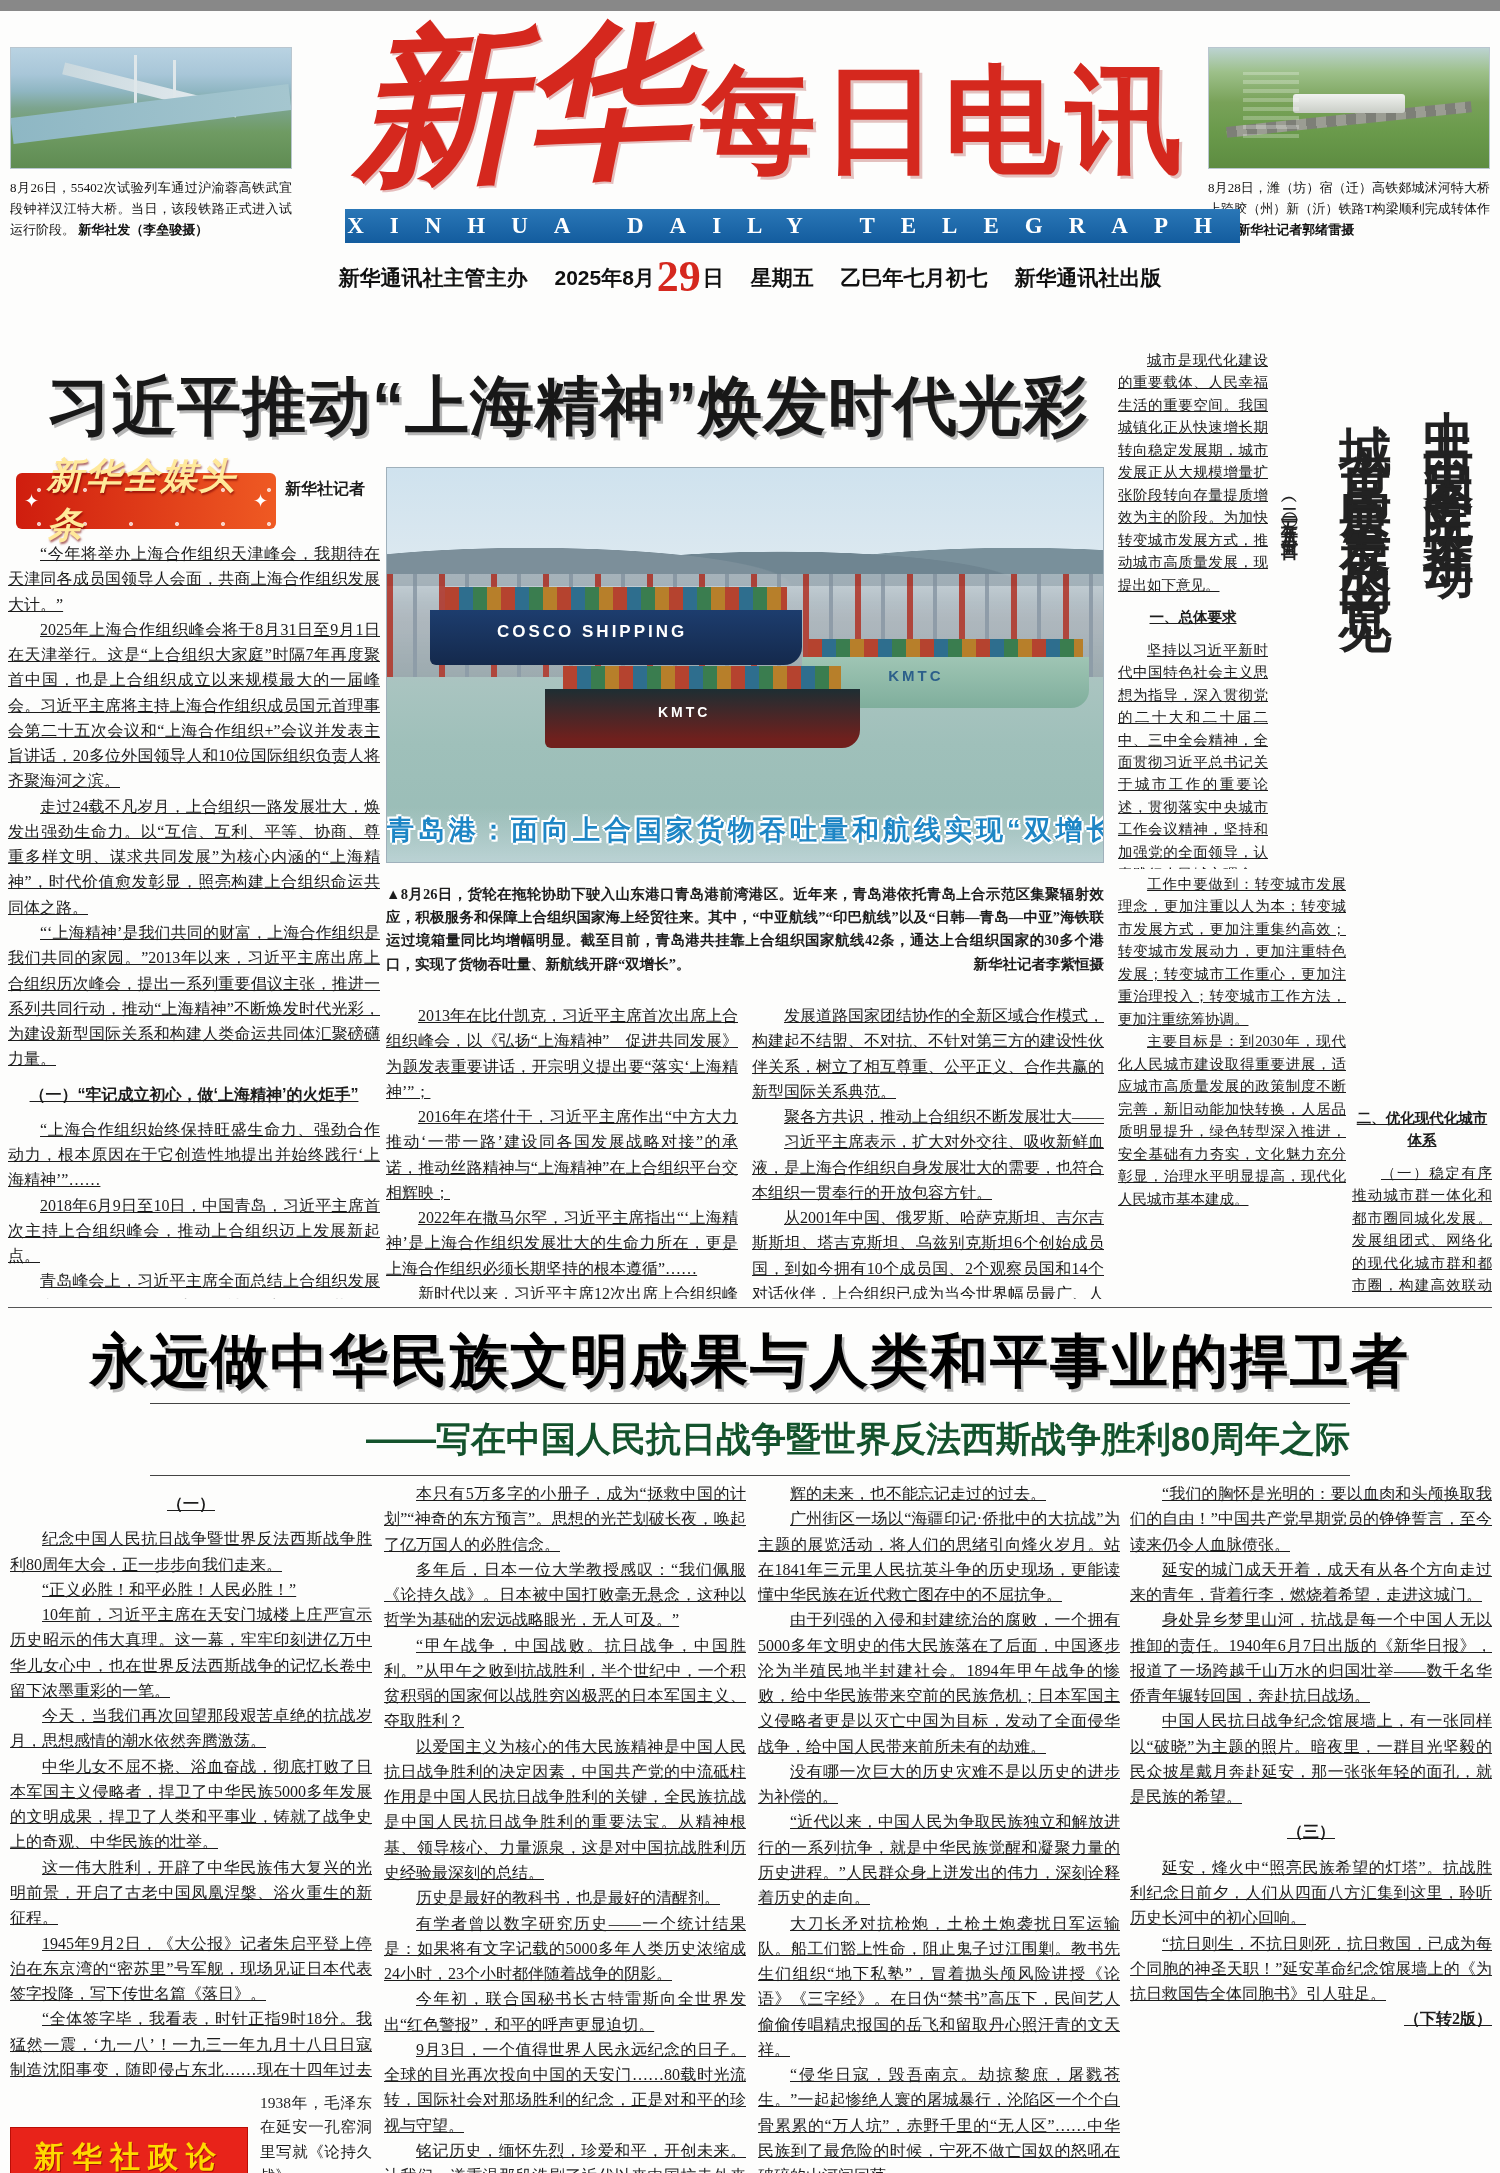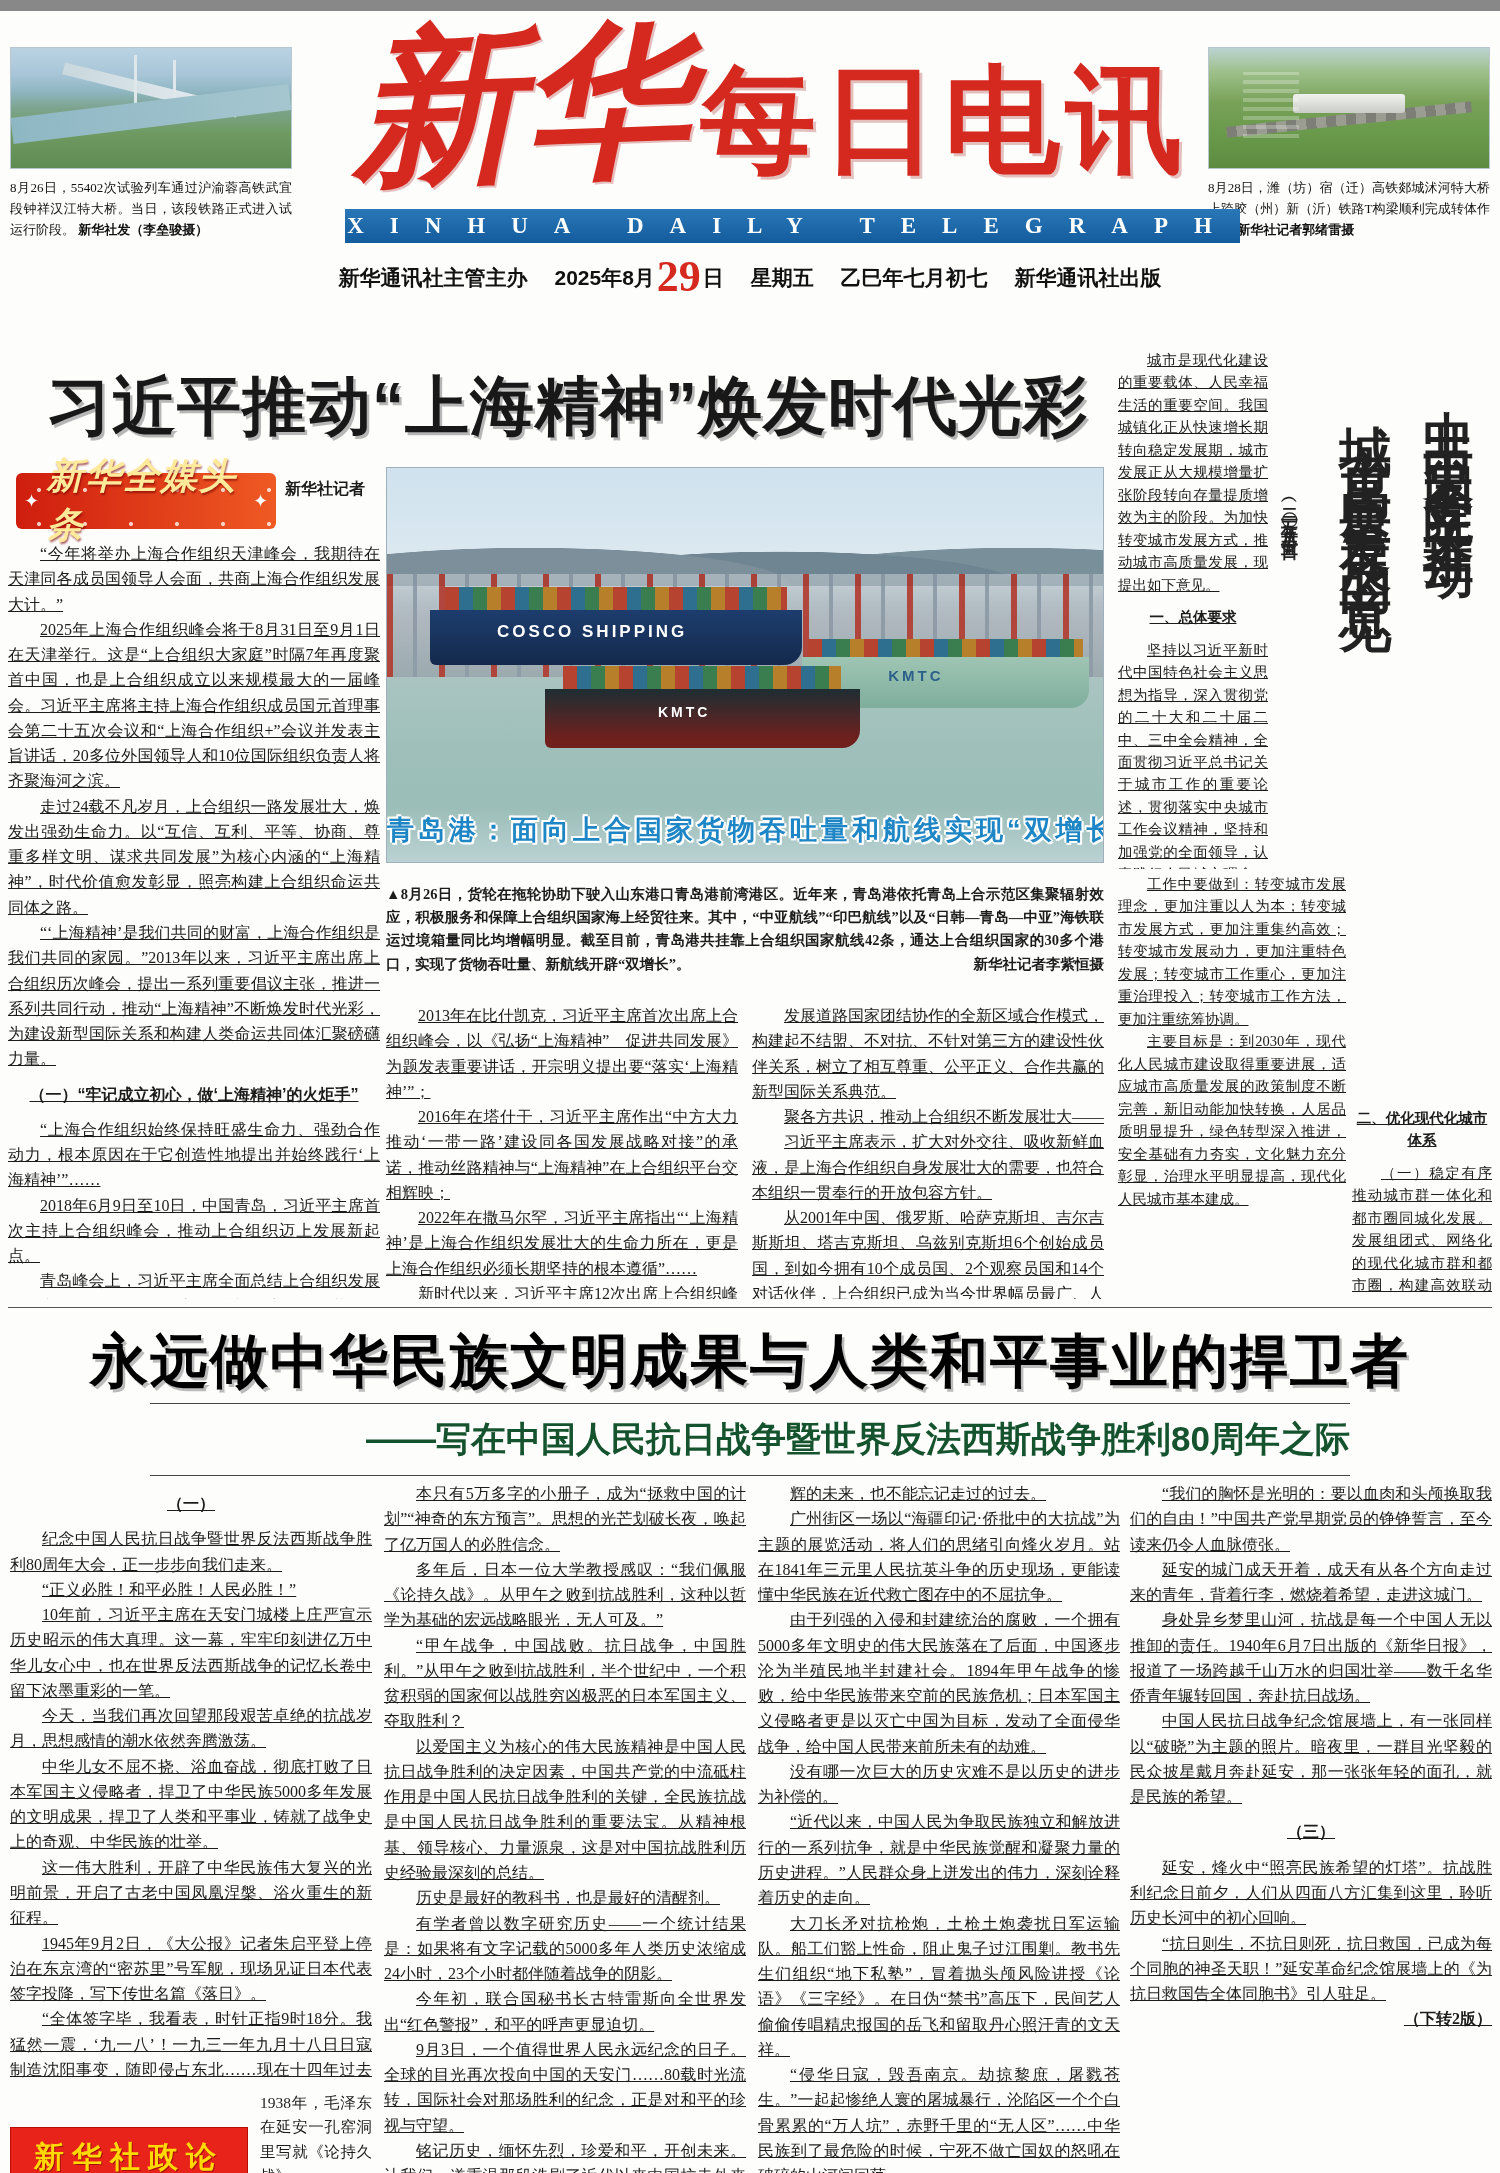--- a/index.html
+++ b/index.html
@@ -239,21 +239,21 @@
     </div>
   <div class="abs badge-row" style="left:10px;top:2072px;width:362px;">
     <div class="badge-pol" style="width:238px;height:62px;flex:0 0 238px;">
       <span>新华社政论</span>
     </div>
     <div class="tail">1938年，毛泽东在延安一孔窑洞里写就《论持久战》。一</div>
   </div>
 
   <div class="abs colbox" style="left:384px;top:1470px;width:362px;height:692px;">
       <p class="li-p">本只有5万多字的小册子，成为“拯救中国的计划”“神奇的东方预言”。思想的光芒划破长夜，唤起了亿万国人的必胜信念。</p>
-      <p class="li-p">多年后，日本一位大学教授感叹：“我们佩服《论持久战》。从甲午之败到抗战胜利，这种以哲学为基础的宏远战略眼光，无人可及。”</p>
+      <p class="li-p">多年后，日本一位大学教授感叹：“我们佩服《论持久战》。日本被中国打败毫无悬念，这种以哲学为基础的宏远战略眼光，无人可及。”</p>
       <p class="li-p">“甲午战争，中国战败。抗日战争，中国胜利。”从甲午之败到抗战胜利，半个世纪中，一个积贫积弱的国家何以战胜穷凶极恶的日本军国主义、夺取胜利？</p>
       <p class="li-p">以爱国主义为核心的伟大民族精神是中国人民抗日战争胜利的决定因素，中国共产党的中流砥柱作用是中国人民抗日战争胜利的关键，全民族抗战是中国人民抗日战争胜利的重要法宝。从精神根基、领导核心、力量源泉，这是对中国抗战胜利历史经验最深刻的总结。</p>
       <p class="li-p">历史是最好的教科书，也是最好的清醒剂。</p>
       <p class="li-p">有学者曾以数字研究历史——一个统计结果是：如果将有文字记载的5000多年人类历史浓缩成24小时，23个小时都伴随着战争的阴影。</p>
       <p class="li-p">今年初，联合国秘书长古特雷斯向全世界发出“红色警报”，和平的呼声更显迫切。</p>
       <p class="li-p">9月3日，一个值得世界人民永远纪念的日子。全球的目光再次投向中国的天安门……80载时光流转，国际社会对那场胜利的纪念，正是对和平的珍视与守望。</p>
       <p class="li-p">铭记历史，缅怀先烈，珍爱和平，开创未来。让我们一道重温那段洗刷了近代以来中国抗击外来侵略屡战屡败的民族耻辱的历史，从正义和邪恶、光明和黑暗、进步和反动的大决战中汲取精神滋养，用一颗滚烫的心触摸百年大党、伟大民族的光荣与梦想。</p>
     </div>
   <div class="abs colbox" style="left:758px;top:1470px;width:362px;height:692px;">
       <p class="li-p">辉的未来，也不能忘记走过的过去。</p>

